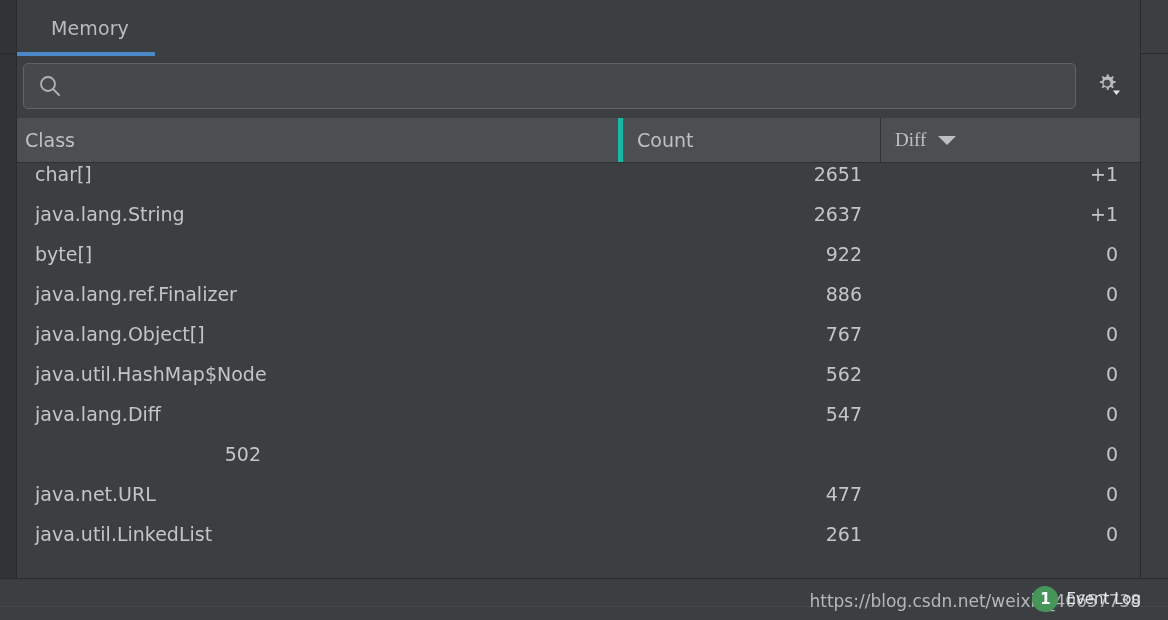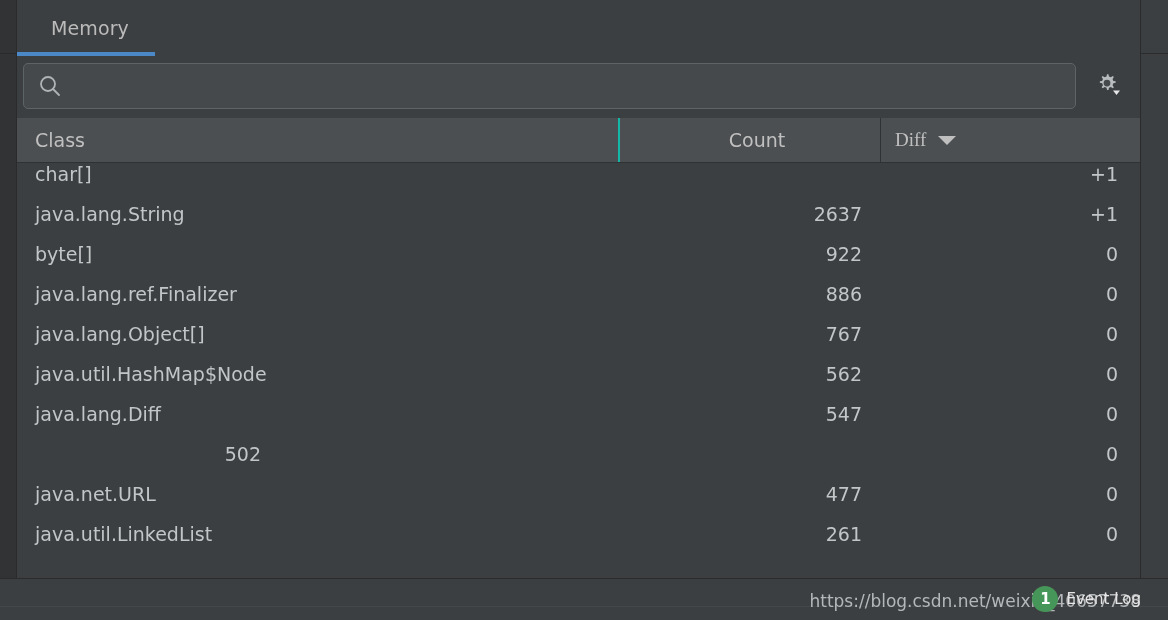--- a/index.html
+++ b/index.html
@@ -97,23 +97,23 @@
     height: 45px;
     background: #4b4f51;
     border-bottom: 1px solid #2f3234;
   }
   .th {
     display: flex; align-items: center;
     font-size: 19px;
     color: #c0c0c0;
     position: relative;
   }
-  .th.col-class { width: 601px; padding-left: 18px; }
+  .th.col-class { width: 601px; padding-left: 8px; }
   .th.col-count { width: 262px; padding-left: 14px;
-                  border-left: 2px solid #14b8a6; justify-content: center; }
+                  border-left: 5px solid #14b8a6; }
   .th.col-diff  { flex: 1; padding-left: 14px;
                   border-left: 1px solid #2f3234; font-family: Liberation Serif, serif; }
   .sort-arrow {
     margin-left: 12px;
     width: 0; height: 0;
     border-left: 9px solid transparent;
     border-right: 9px solid transparent;
     border-top: 9px solid #bfbfbf;
   }
 
@@ -248,20 +248,21 @@
       </div>
       <div class="th col-diff">
         <span>Diff</span>
         <span class="sort-arrow"></span>
       </div>
     </div>
 
     <div class="tbody" id="tbody">
         <div class="row">
           <div class="cell class">char[]</div>
+          <div class="cell count">2651</div>
           <div class="cell diff">+1</div>
         </div>
         <div class="row">
           <div class="cell class">java.lang.String</div>
           <div class="cell count">2637</div>
           <div class="cell diff">+1</div>
         </div>
         <div class="row">
           <div class="cell class">byte[]</div>
           <div class="cell count">922</div>

